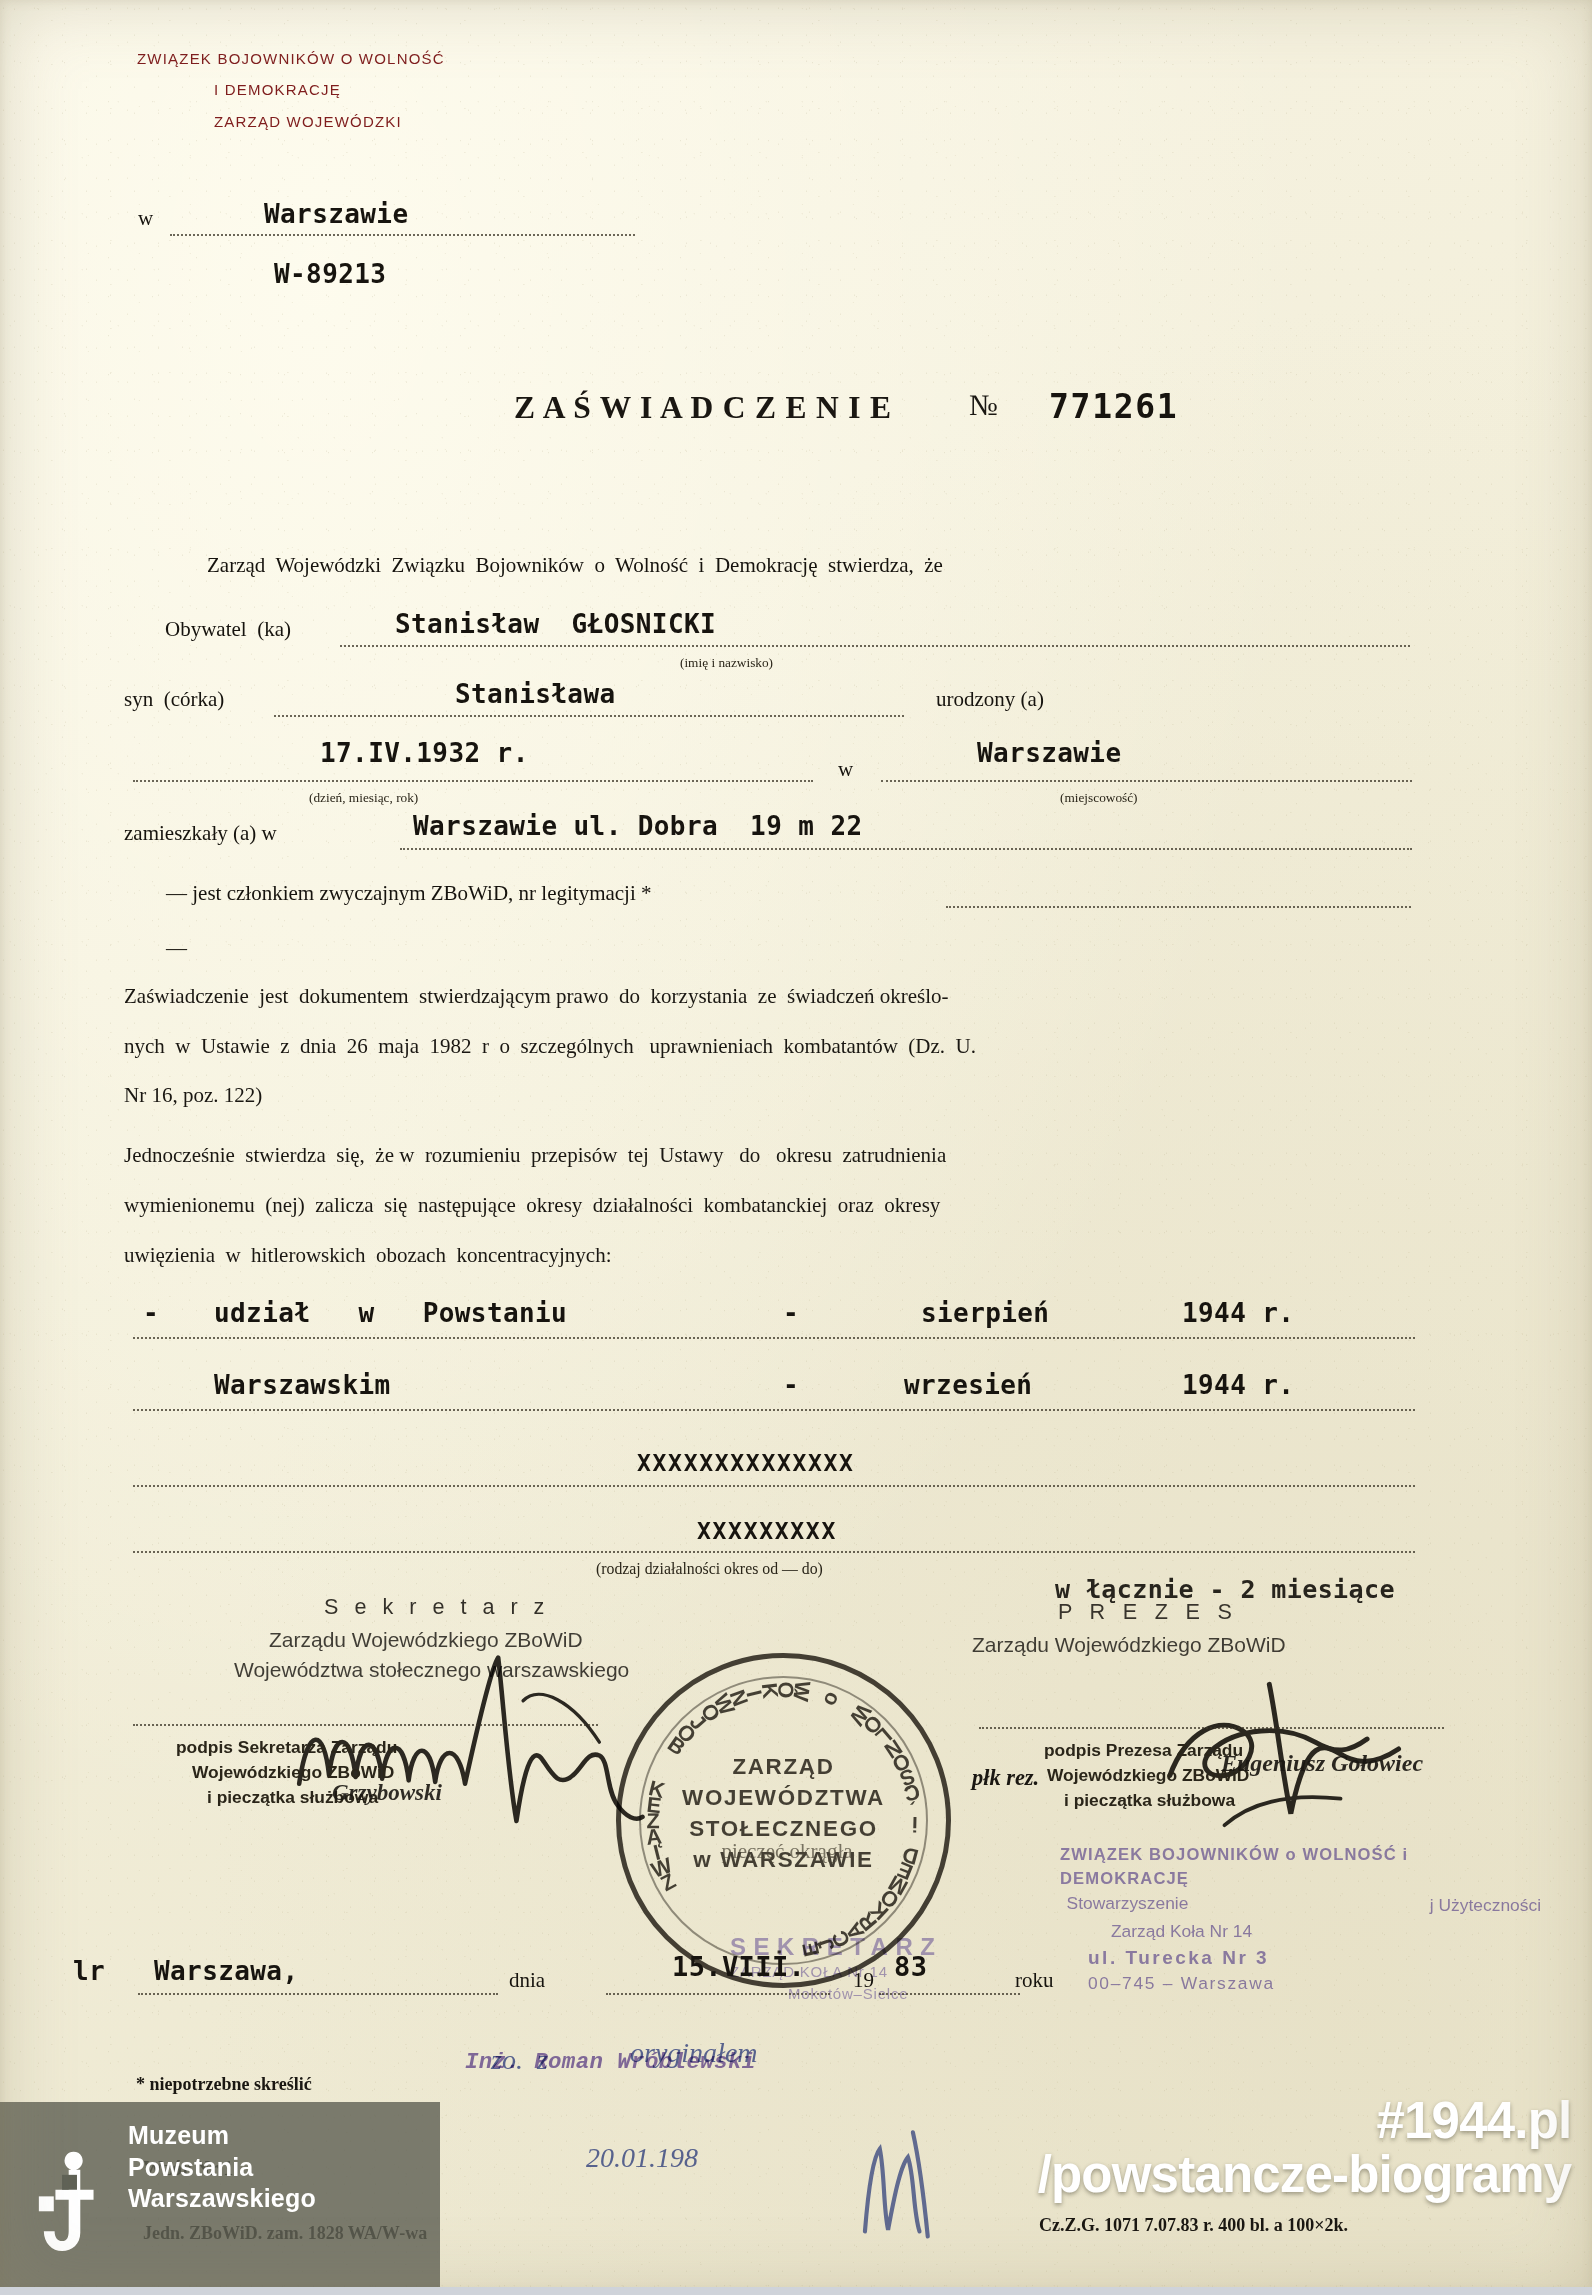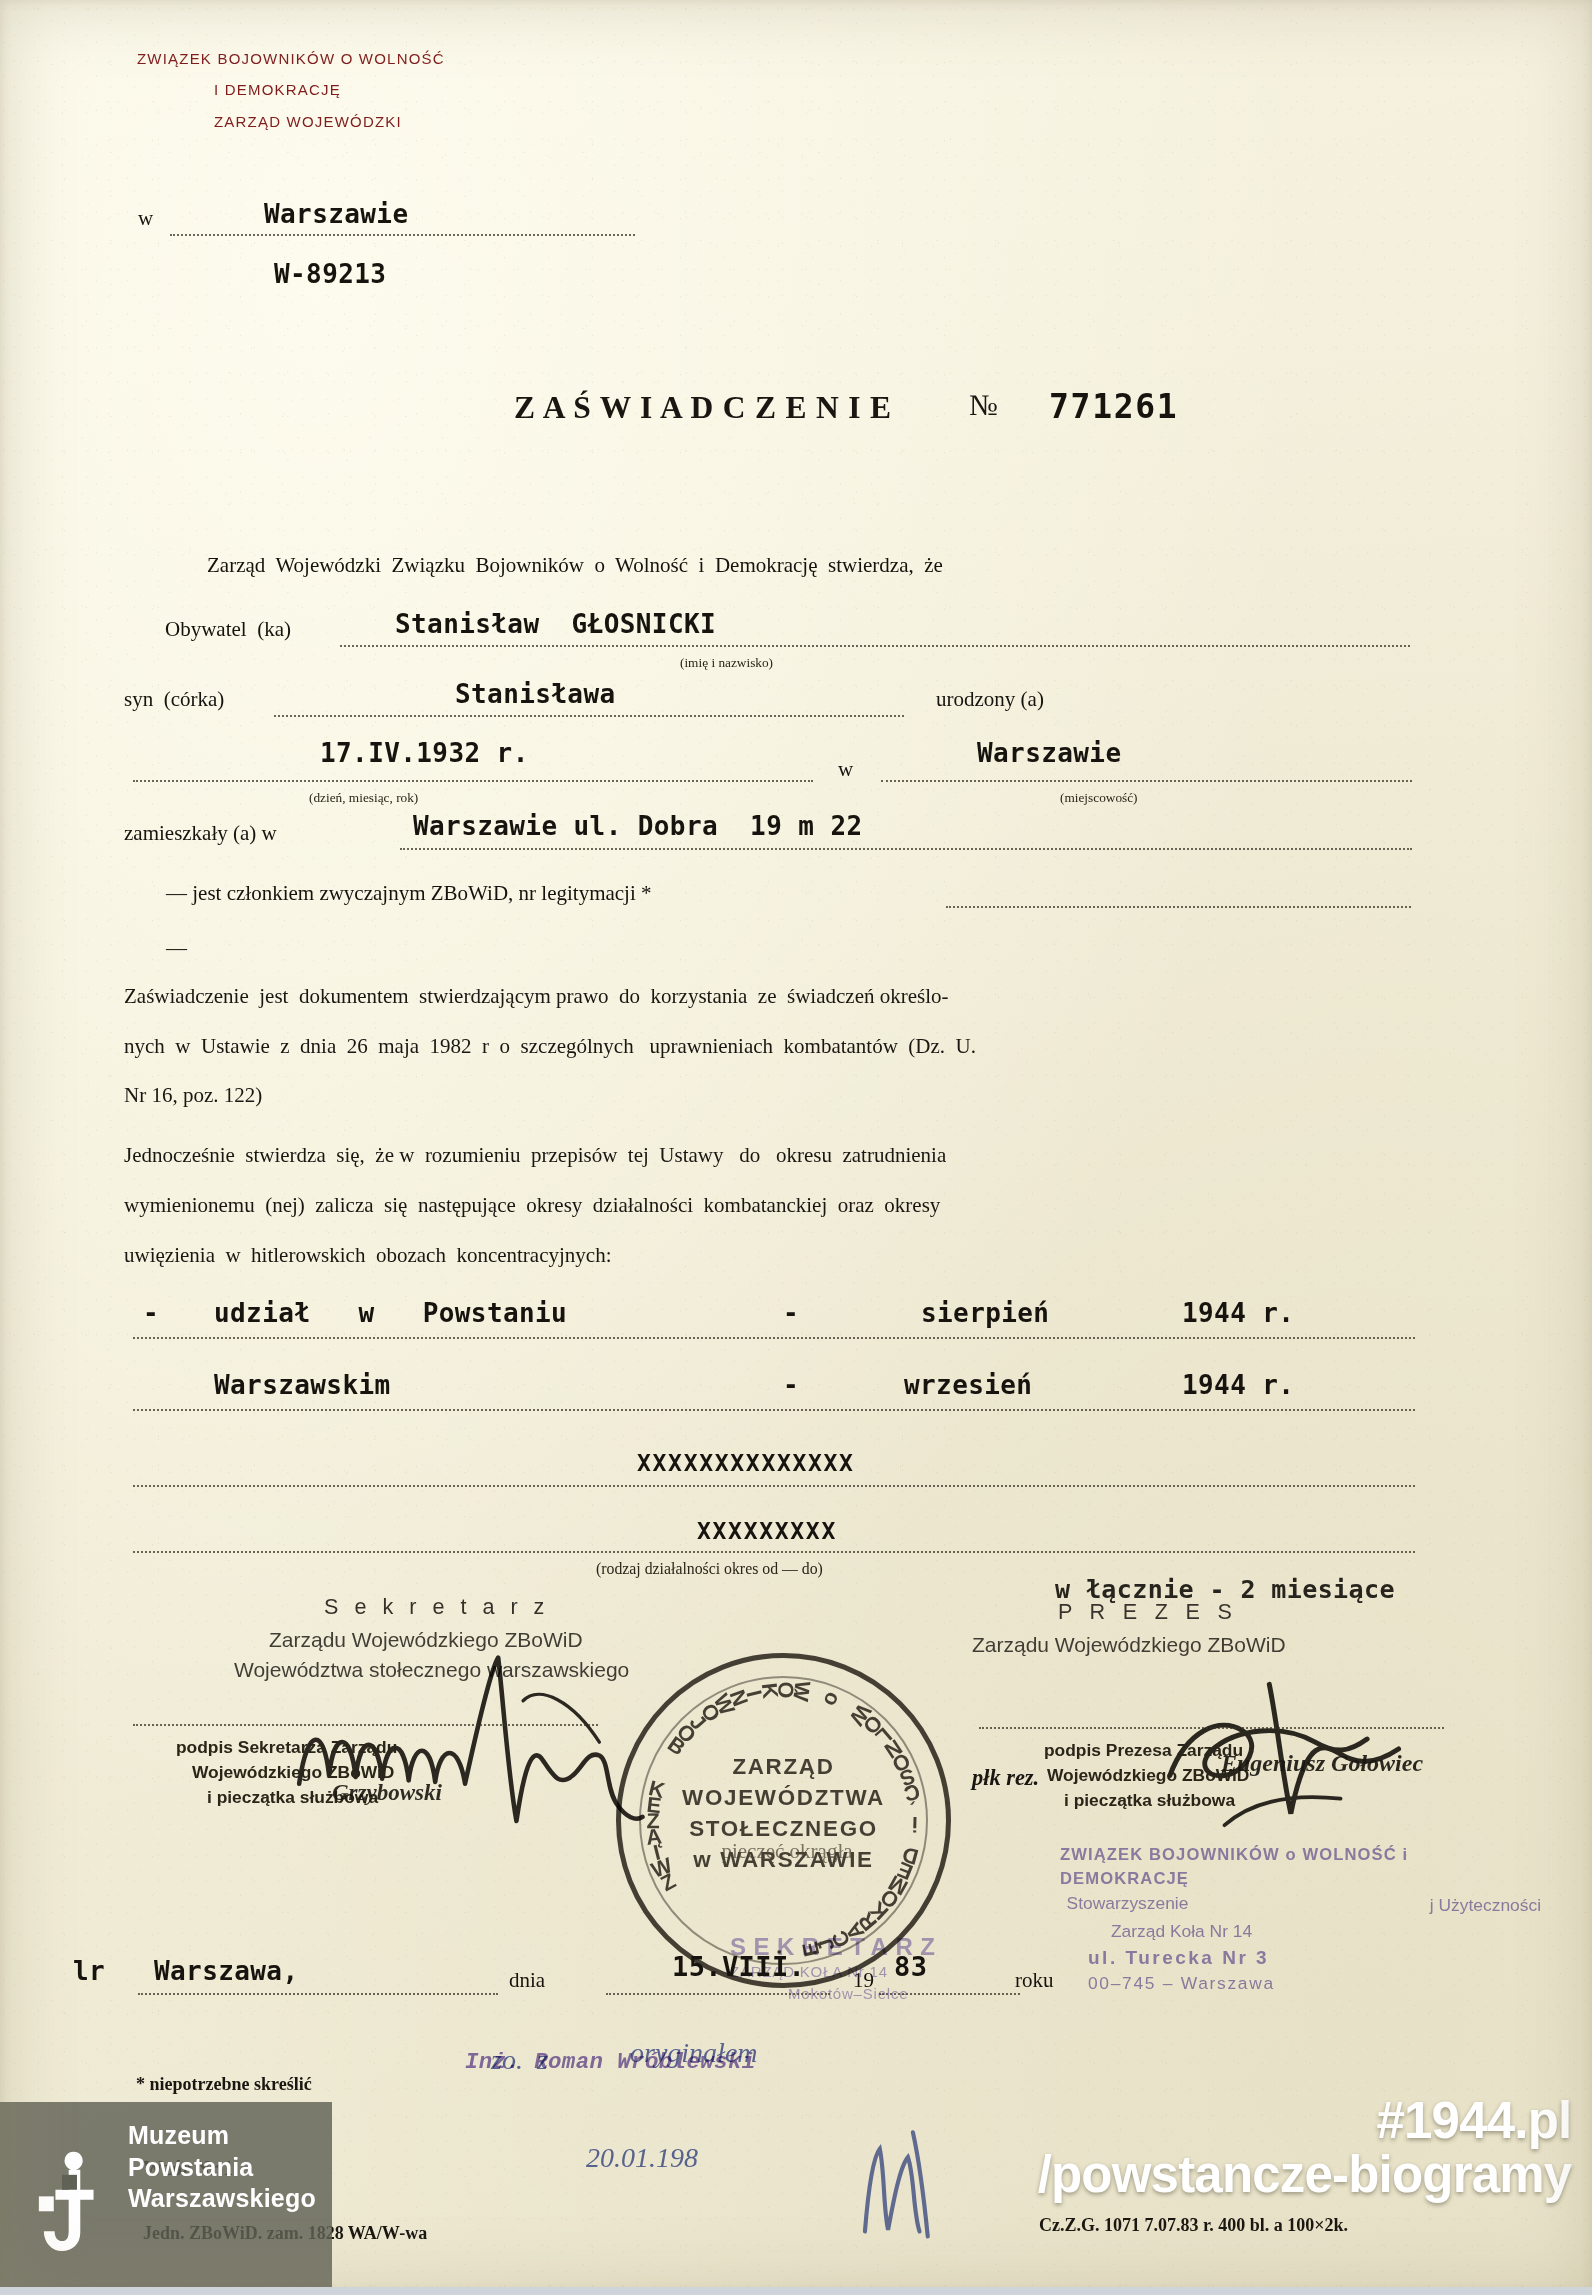--- a/index.html
+++ b/index.html
@@ -82,21 +82,21 @@
     color:#6b4fa8;opacity:.8;mix-blend-mode:multiply;
     font-family:Liberation Mono, monospace;font-weight:700;font-style:italic;font-size:22.4px;letter-spacing:0.4px;}
 
   
   .ink{color:#3a4b9c;opacity:.82;font-family:"Liberation Serif",serif;font-style:italic;mix-blend-mode:multiply;}
 
   
   .sig{position:absolute;mix-blend-mode:multiply;opacity:.9;}
 
   
-  #museum-wm{position:absolute;left:0;top:2102px;width:332px;height:193px;
+  #museum-wm{position:absolute;left:0;top:2102px;width:440px;height:193px;
     background:rgba(96,98,86,.82);}
   #museum-wm .wmtext{position:absolute;left:128px;top:18px;
     color:#fff;font-family:"Liberation Sans",sans-serif;font-weight:700;
     font-size:25px;line-height:31.5px;letter-spacing:0.2px;}
   #museum-logo{position:absolute;left:31.5px;top:43px;width:80px;height:116px;}
 
   
   #site-wm{position:absolute;right:21.6px;bottom:93px;text-align:right;
     color:#fff;font-family:"Liberation Sans",sans-serif;font-weight:700;
     text-shadow:0 1.7px 4.1px rgba(60,58,40,.45);}

